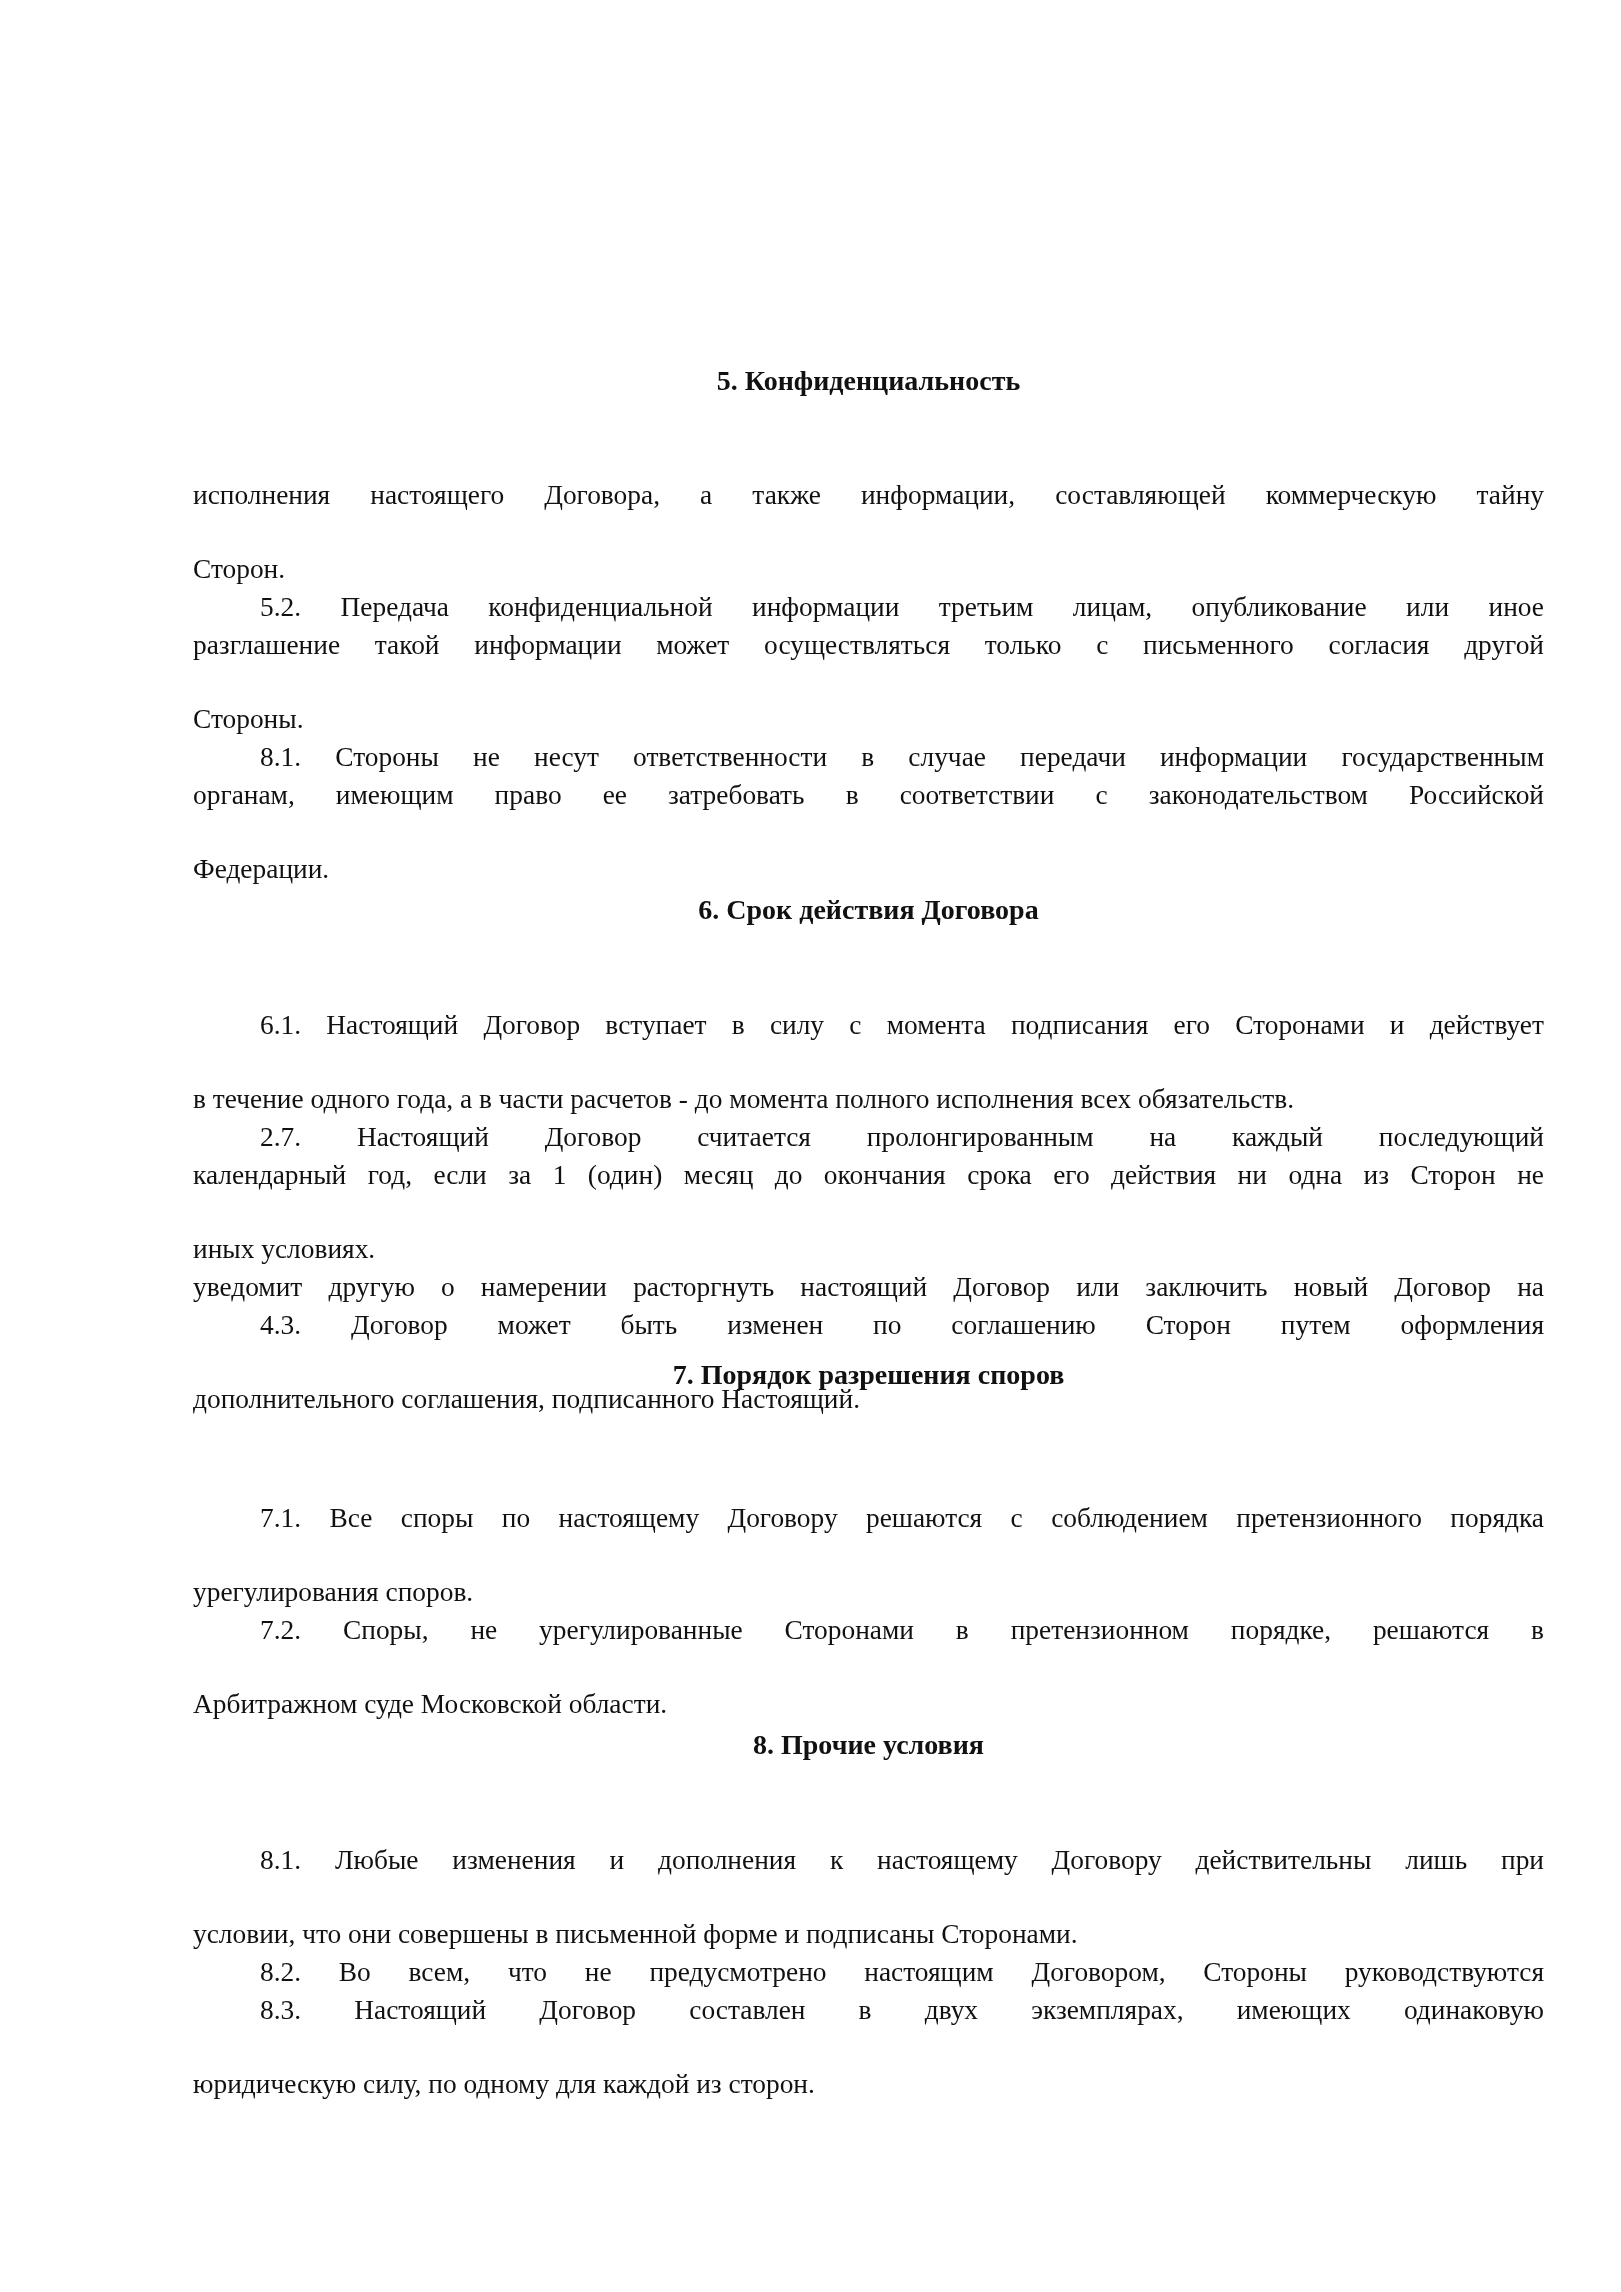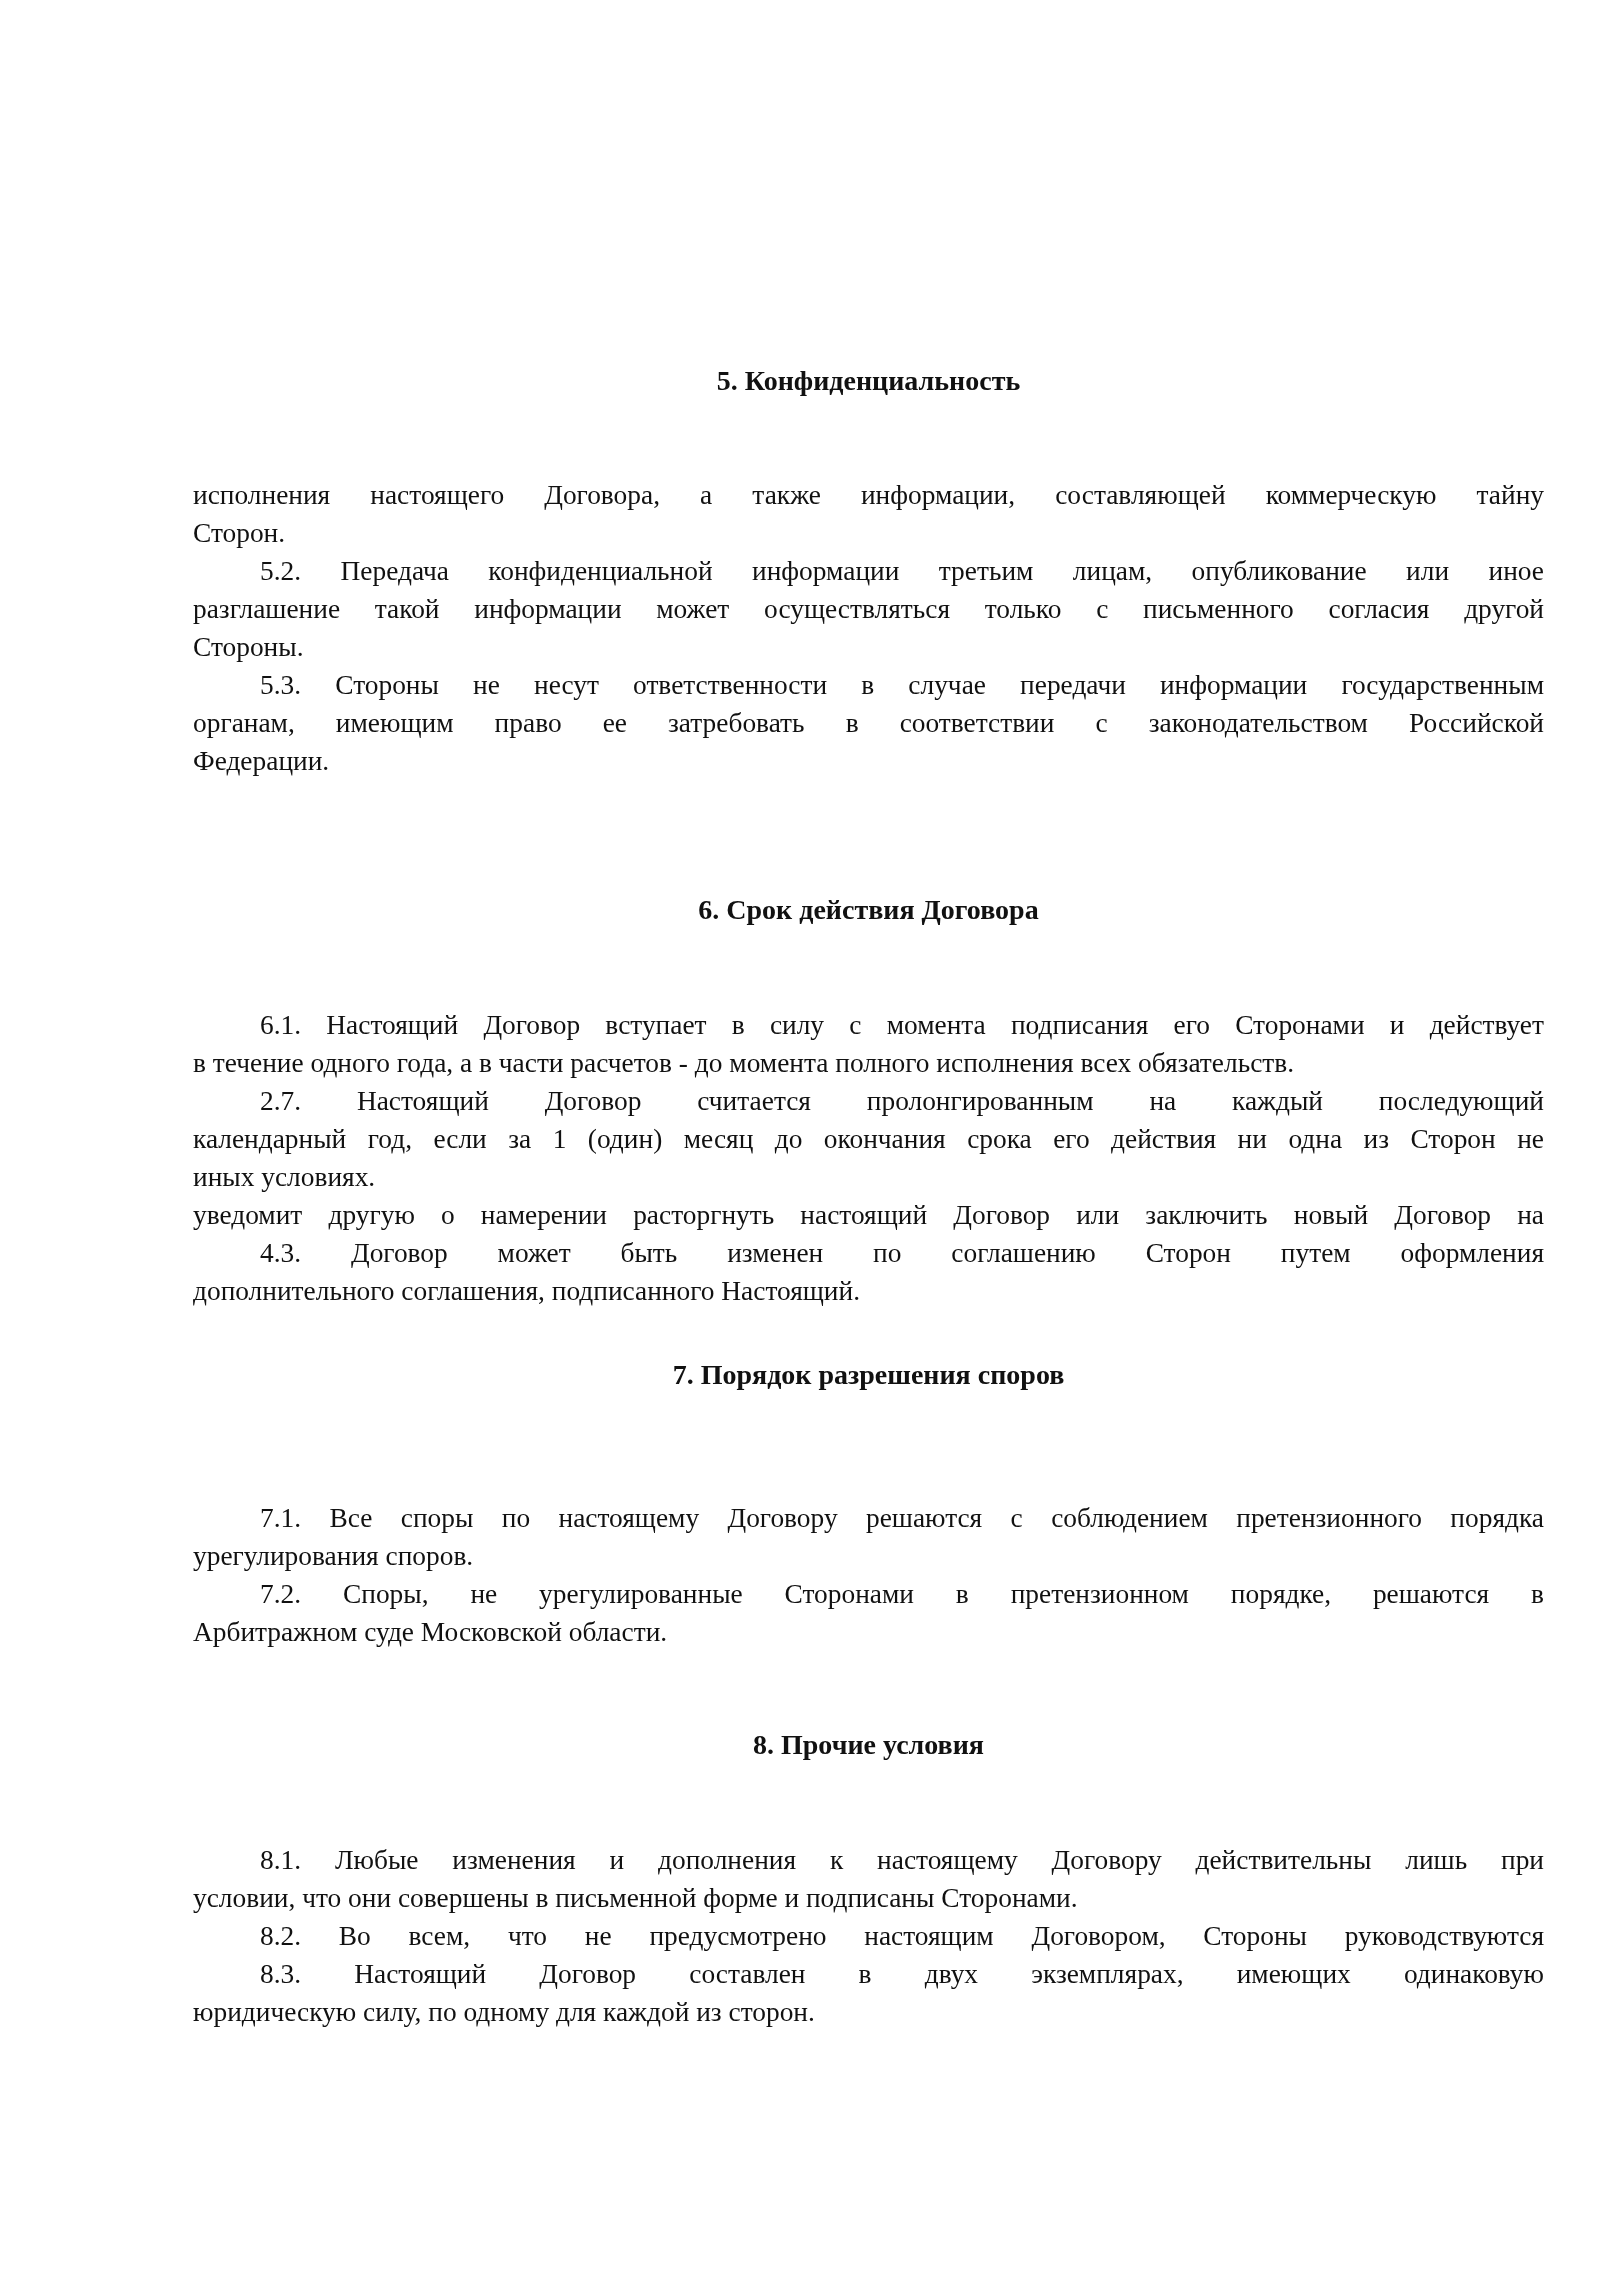--- a/index.html
+++ b/index.html
@@ -4,39 +4,39 @@
 <style>
   html, body { margin: 0; padding: 0; background: #ffffff; }
   body { width: 1621px; height: 2293px; position: relative; overflow: hidden;
          font-family: "Liberation Serif", "DejaVu Serif", serif; color: #111; }
   .page { position: absolute; left: 0; top: 0; width: 1621px; height: 2293px; background: #fff; border-radius: 18px; }
   .heading { position: absolute; left: 193px; width: 1351px; text-align: center;
              font-weight: bold; font-size: 28px; line-height: 38px; }
   .para { position: absolute; left: 193px; width: 1351px; font-size: 27.4px; line-height: 38px; }
   .line { display: block; height: 38px; white-space: nowrap; text-align: justify; text-align-last: justify; }
   .line.first { padding-left: 67px; }
-  .line.last { text-align-last: left; }
+  .line.last { text-align-last: left; margin-top: 36px; }
 </style>
 </head>
 <body>
 
 <div class="page">
   <div class="heading" style="top:362px">5. Конфиденциальность</div>
   <div class="para" style="top:476px">
       <div>
         <span class="line">исполнения настоящего Договора, а также информации, составляющей коммерческую тайну</span>
         <span class="line last">Сторон.</span>
       </div>
       <div>
         <span class="line first">5.2. Передача конфиденциальной информации третьим лицам, опубликование или иное</span>
         <span class="line">разглашение такой информации может осуществляться только с письменного согласия другой</span>
         <span class="line last">Стороны.</span>
       </div>
       <div>
-        <span class="line first">5.3. Стороны не несут ответственности в случае передачи информации государственным</span>
+        <span class="line first">8.1. Стороны не несут ответственности в случае передачи информации государственным</span>
         <span class="line">органам, имеющим право ее затребовать в соответствии с законодательством Российской</span>
         <span class="line last">Федерации.</span>
       </div>
     </div>
 
   <div class="heading" style="top:891px">6. Срок действия Договора</div>
   <div class="para" style="top:1006px">
       <div>
         <span class="line first">6.1. Настоящий Договор вступает в силу с момента подписания его Сторонами и действует</span>
         <span class="line last">в течение одного года, а в части расчетов - до момента полного исполнения всех обязательств.</span>

